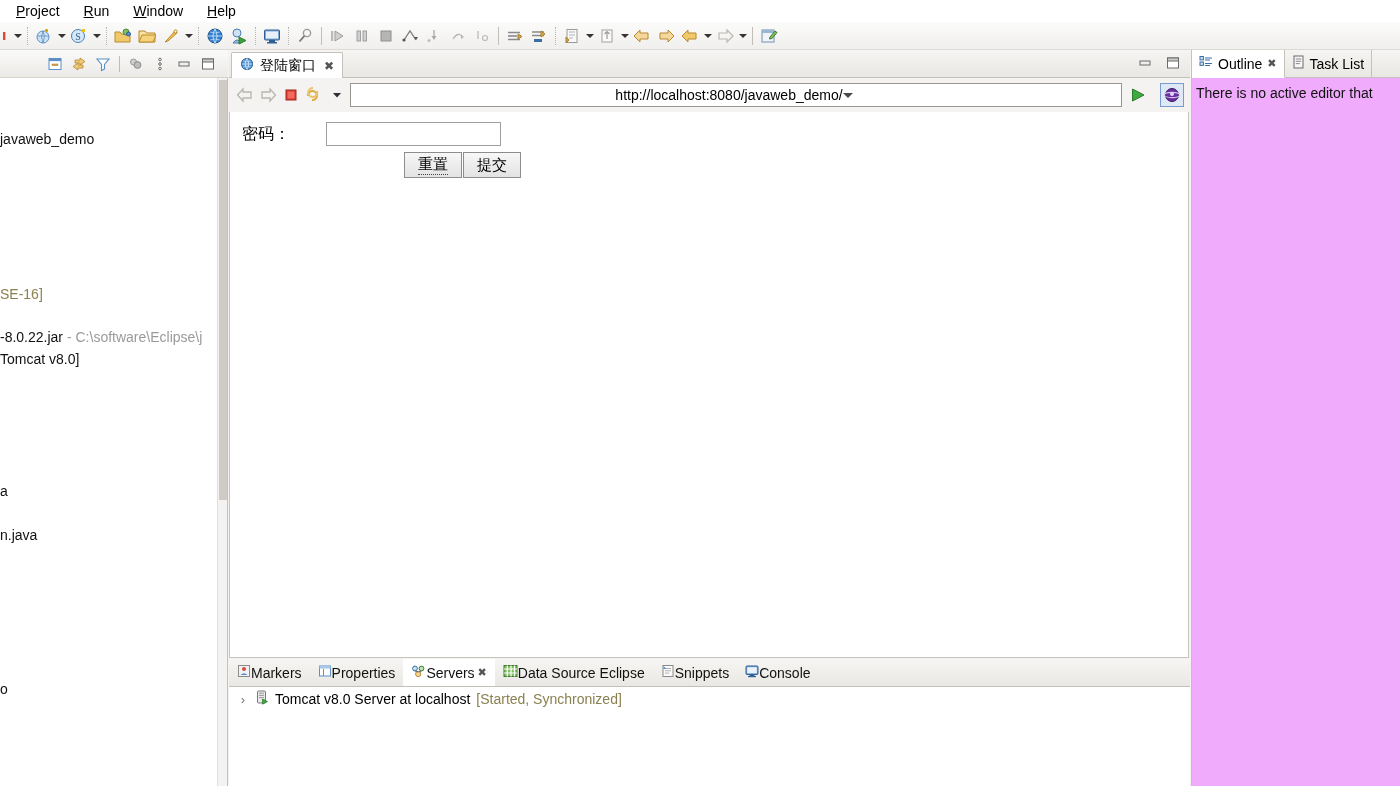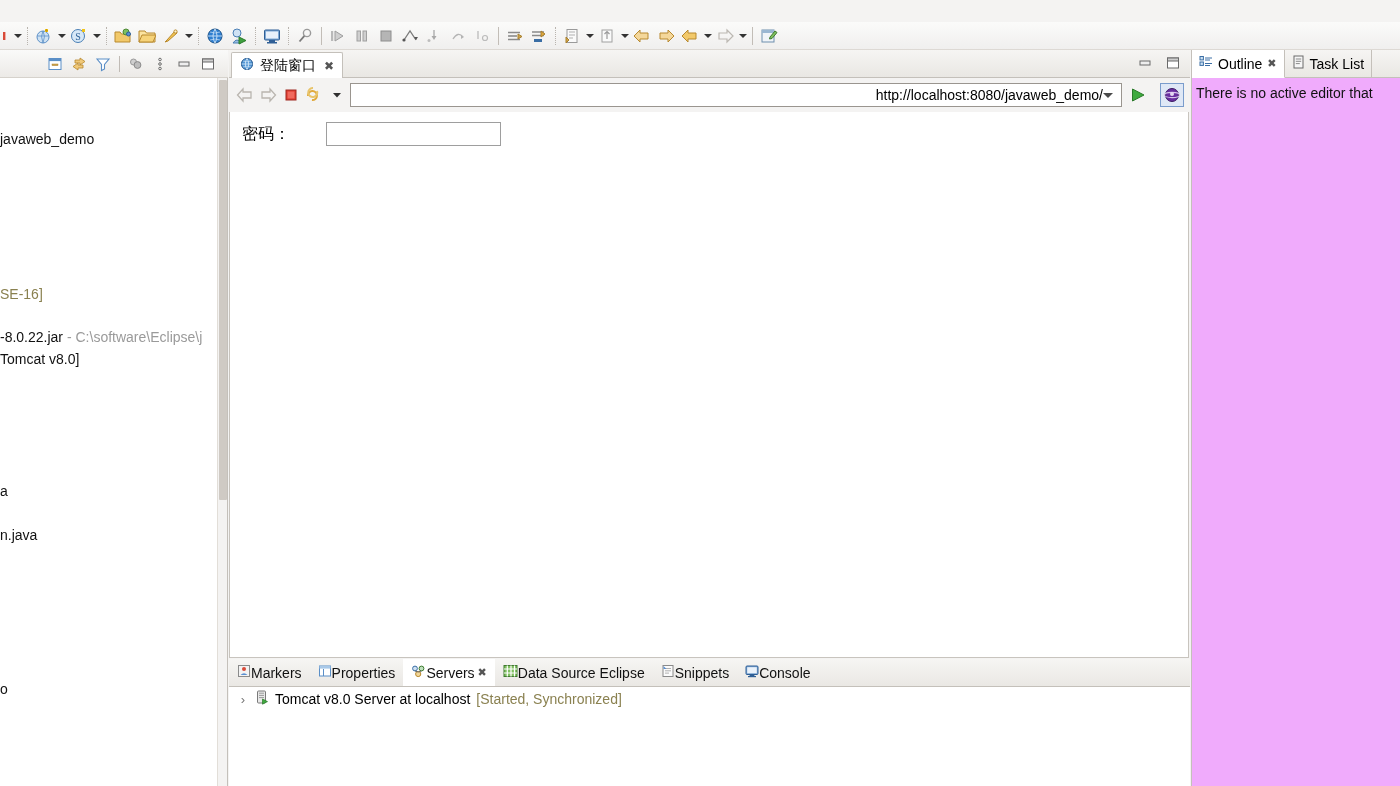--- a/index.html
+++ b/index.html
@@ -125,21 +125,21 @@
     background:#f4f3f2;
     display:flex; align-items:center;
     padding: 0 6px;
   }
   .nav-btn { width:20px; height:24px; display:flex;align-items:center;justify-content:center; margin-right:3px; }
   .url-input {
     flex:1; height:24px;
     background:#fff; border:1px solid #9a958f;
     font-size:14px; color:#000;
     padding: 0 4px;
-    display:flex; align-items:center; justify-content:flex-end;
+    display:flex; align-items:center; justify-content:center;
   }
   .url-input .chev {
     width:0;height:0;
     border-left:5px solid transparent;border-right:5px solid transparent;
     border-top:5px solid #4a4a4a;
     margin-right:4px;
   }
   .go-btn { width:24px;height:24px; display:flex;align-items:center;justify-content:center; margin-left:4px; }
   .browser-icon-btn {
     width:24px;height:24px; margin-left:10px;
@@ -222,20 +222,26 @@
     height:24px; padding-left:8px; font-size:14px;
   }
   .srv-row .twisty { color:#777; font-size:13px; width:12px; text-align:center; }
   .srv-row .status { color:#8a8150; }
 </style>
 </head>
 <body>
 
 <div id="app">
 
+  <div class="menubar">
+    <div class="menu-item"><u>P</u><span>roject</span></div>
+    <div class="menu-item"><u>R</u><span>un</span></div>
+    <div class="menu-item"><u>W</u><span>indow</span></div>
+    <div class="menu-item"><u>H</u><span>elp</span></div>
+  </div>
 
   <div class="toolbar">
 
     <div class="tb-btn" style="width:8px">
       <svg width="10" height="16" viewBox="0 0 10 16">
           <rect x="0" y="3" width="3" height="10" fill="#d94a38"></rect>
         </svg>
     </div>
     <div class="tb-arrow"></div>
     <div class="tb-sep"></div>
@@ -588,20 +594,28 @@
 
     <div class="page">
       <div class="form-wrap">
 
 
         <div class="form-row">
           <div class="form-label">密码：</div>
           <input class="txt" type="password" style="width: 175px;" value="">
         </div>
 
+        <div class="btn-row">
+          <div class="formbtn focused">
+            <span>重置</span>
+          </div>
+          <div class="formbtn" style="margin-left:1px">
+            <span>提交</span>
+          </div>
+        </div>
 
       </div>
     </div>
   </div>
 
   <div class="right-panel">
     <div class="right-tabs">
       <div class="rtab active">
         <span>
           <svg width="14" height="14" viewBox="0 0 14 14">

